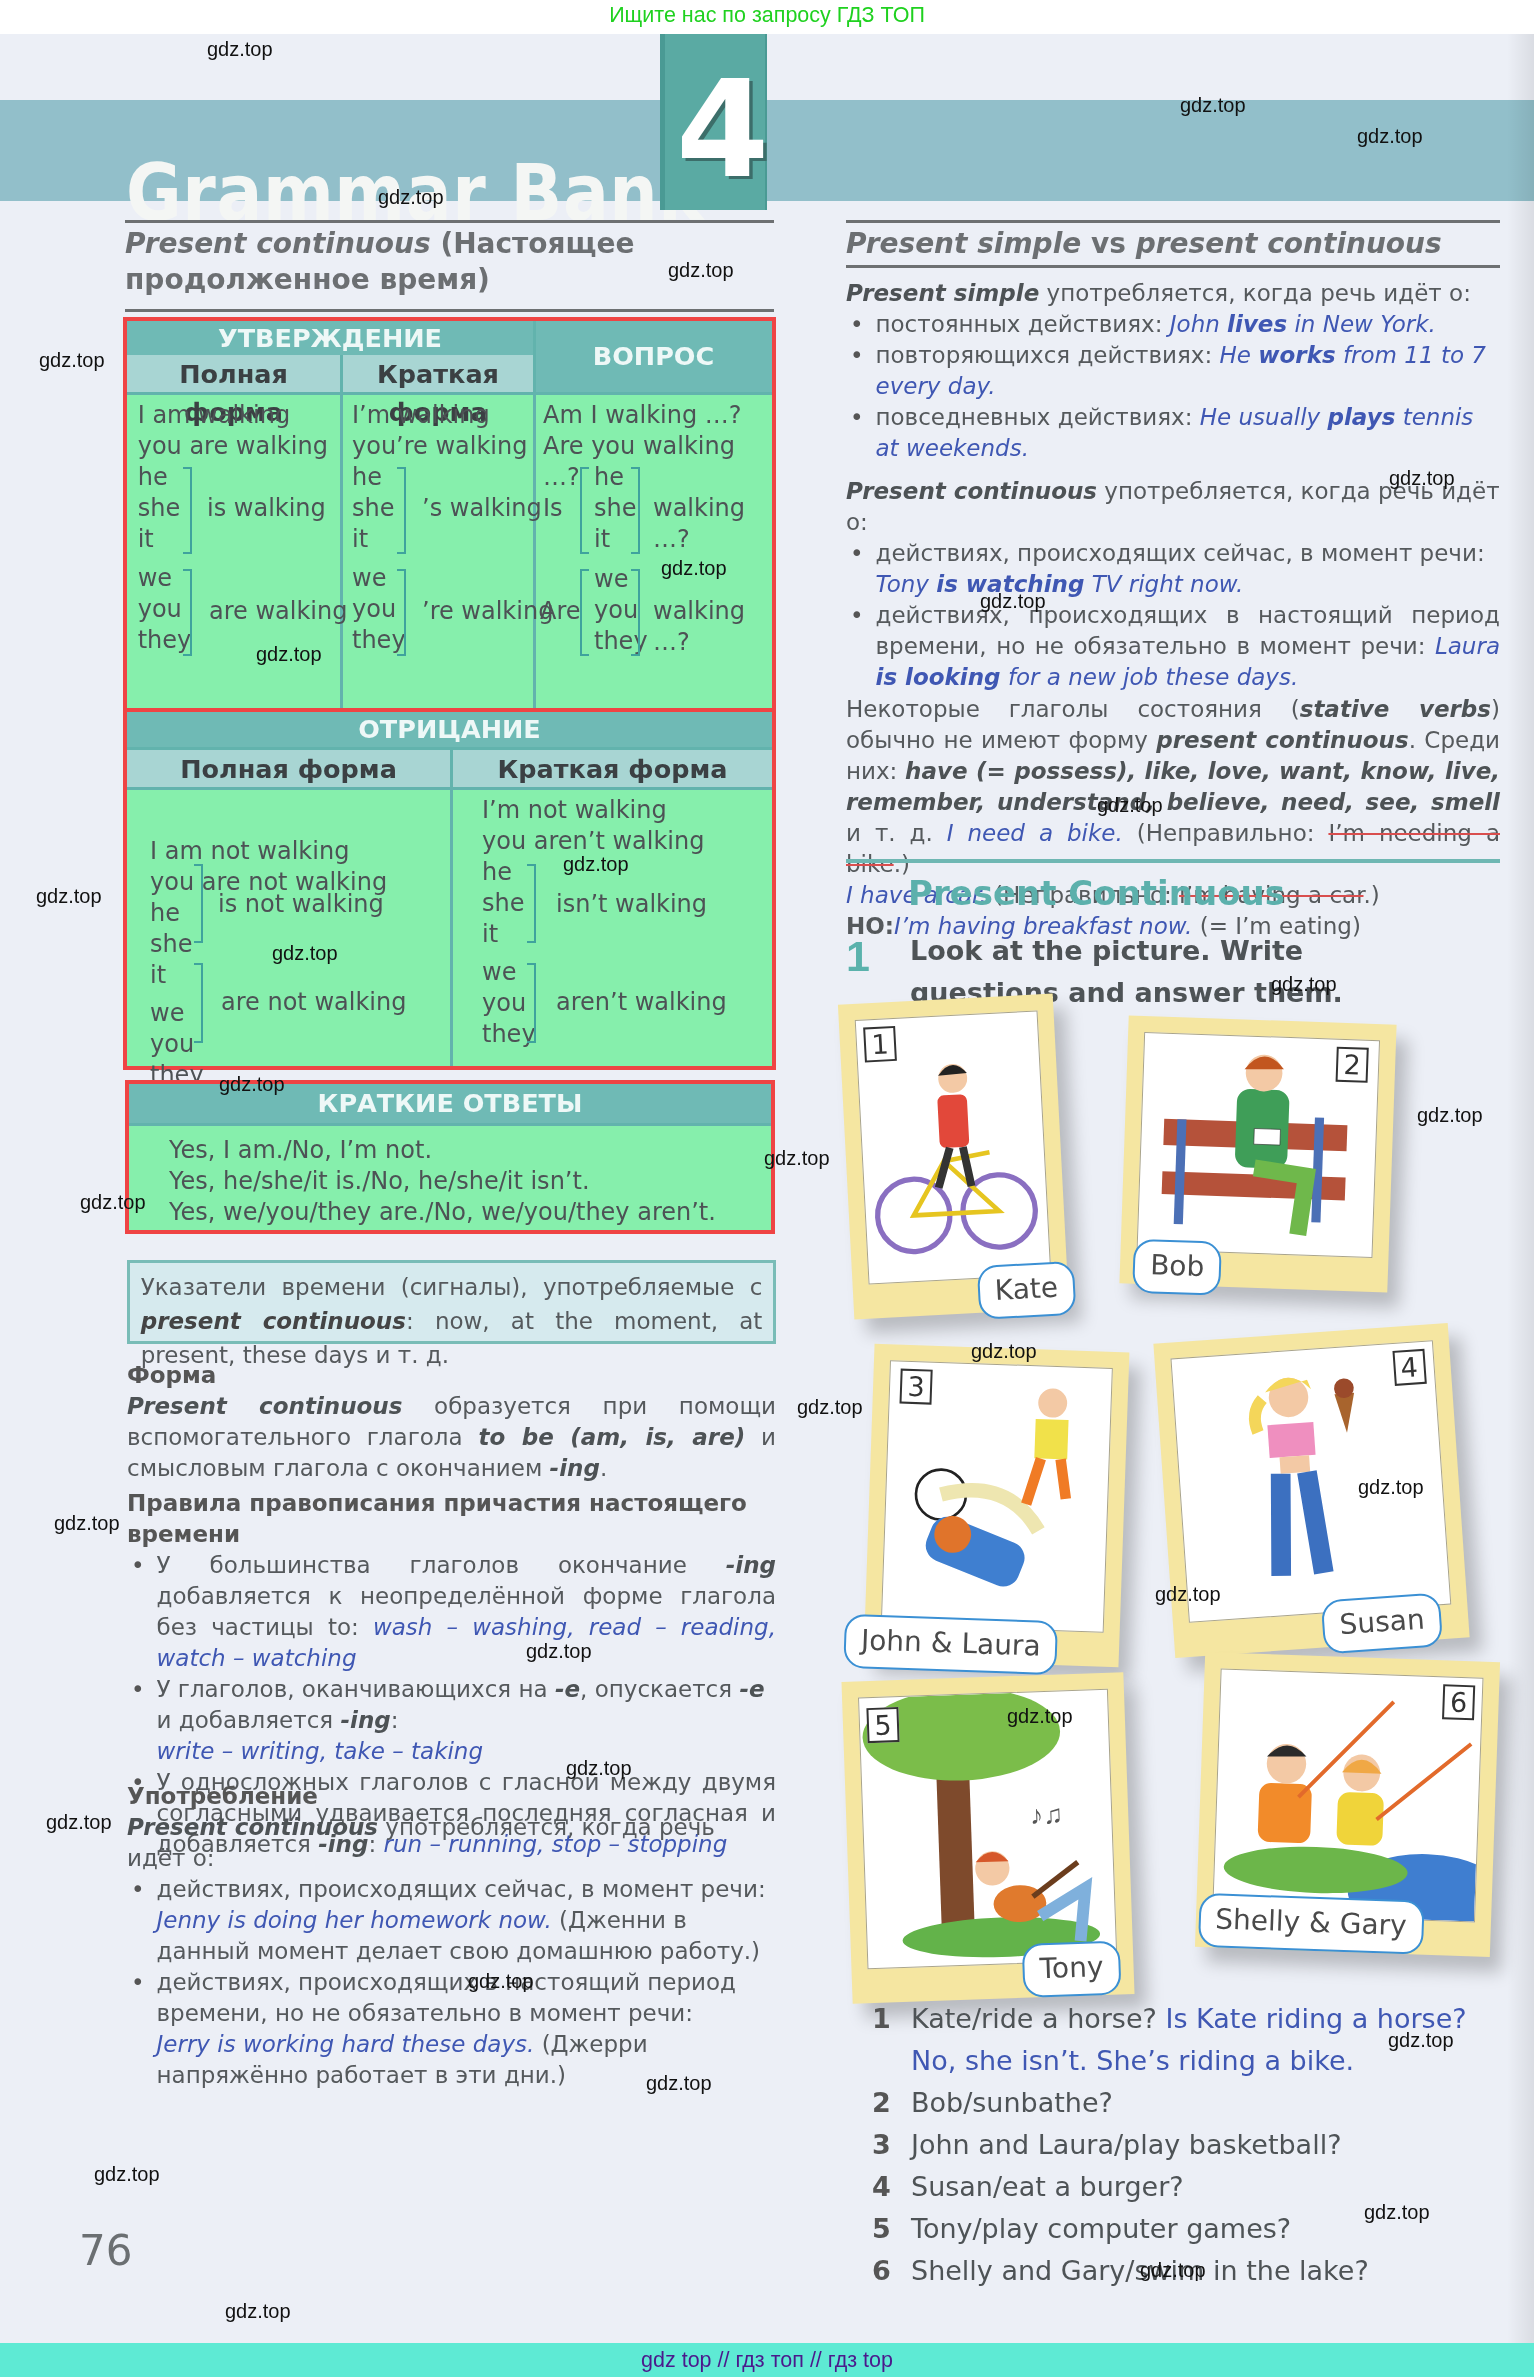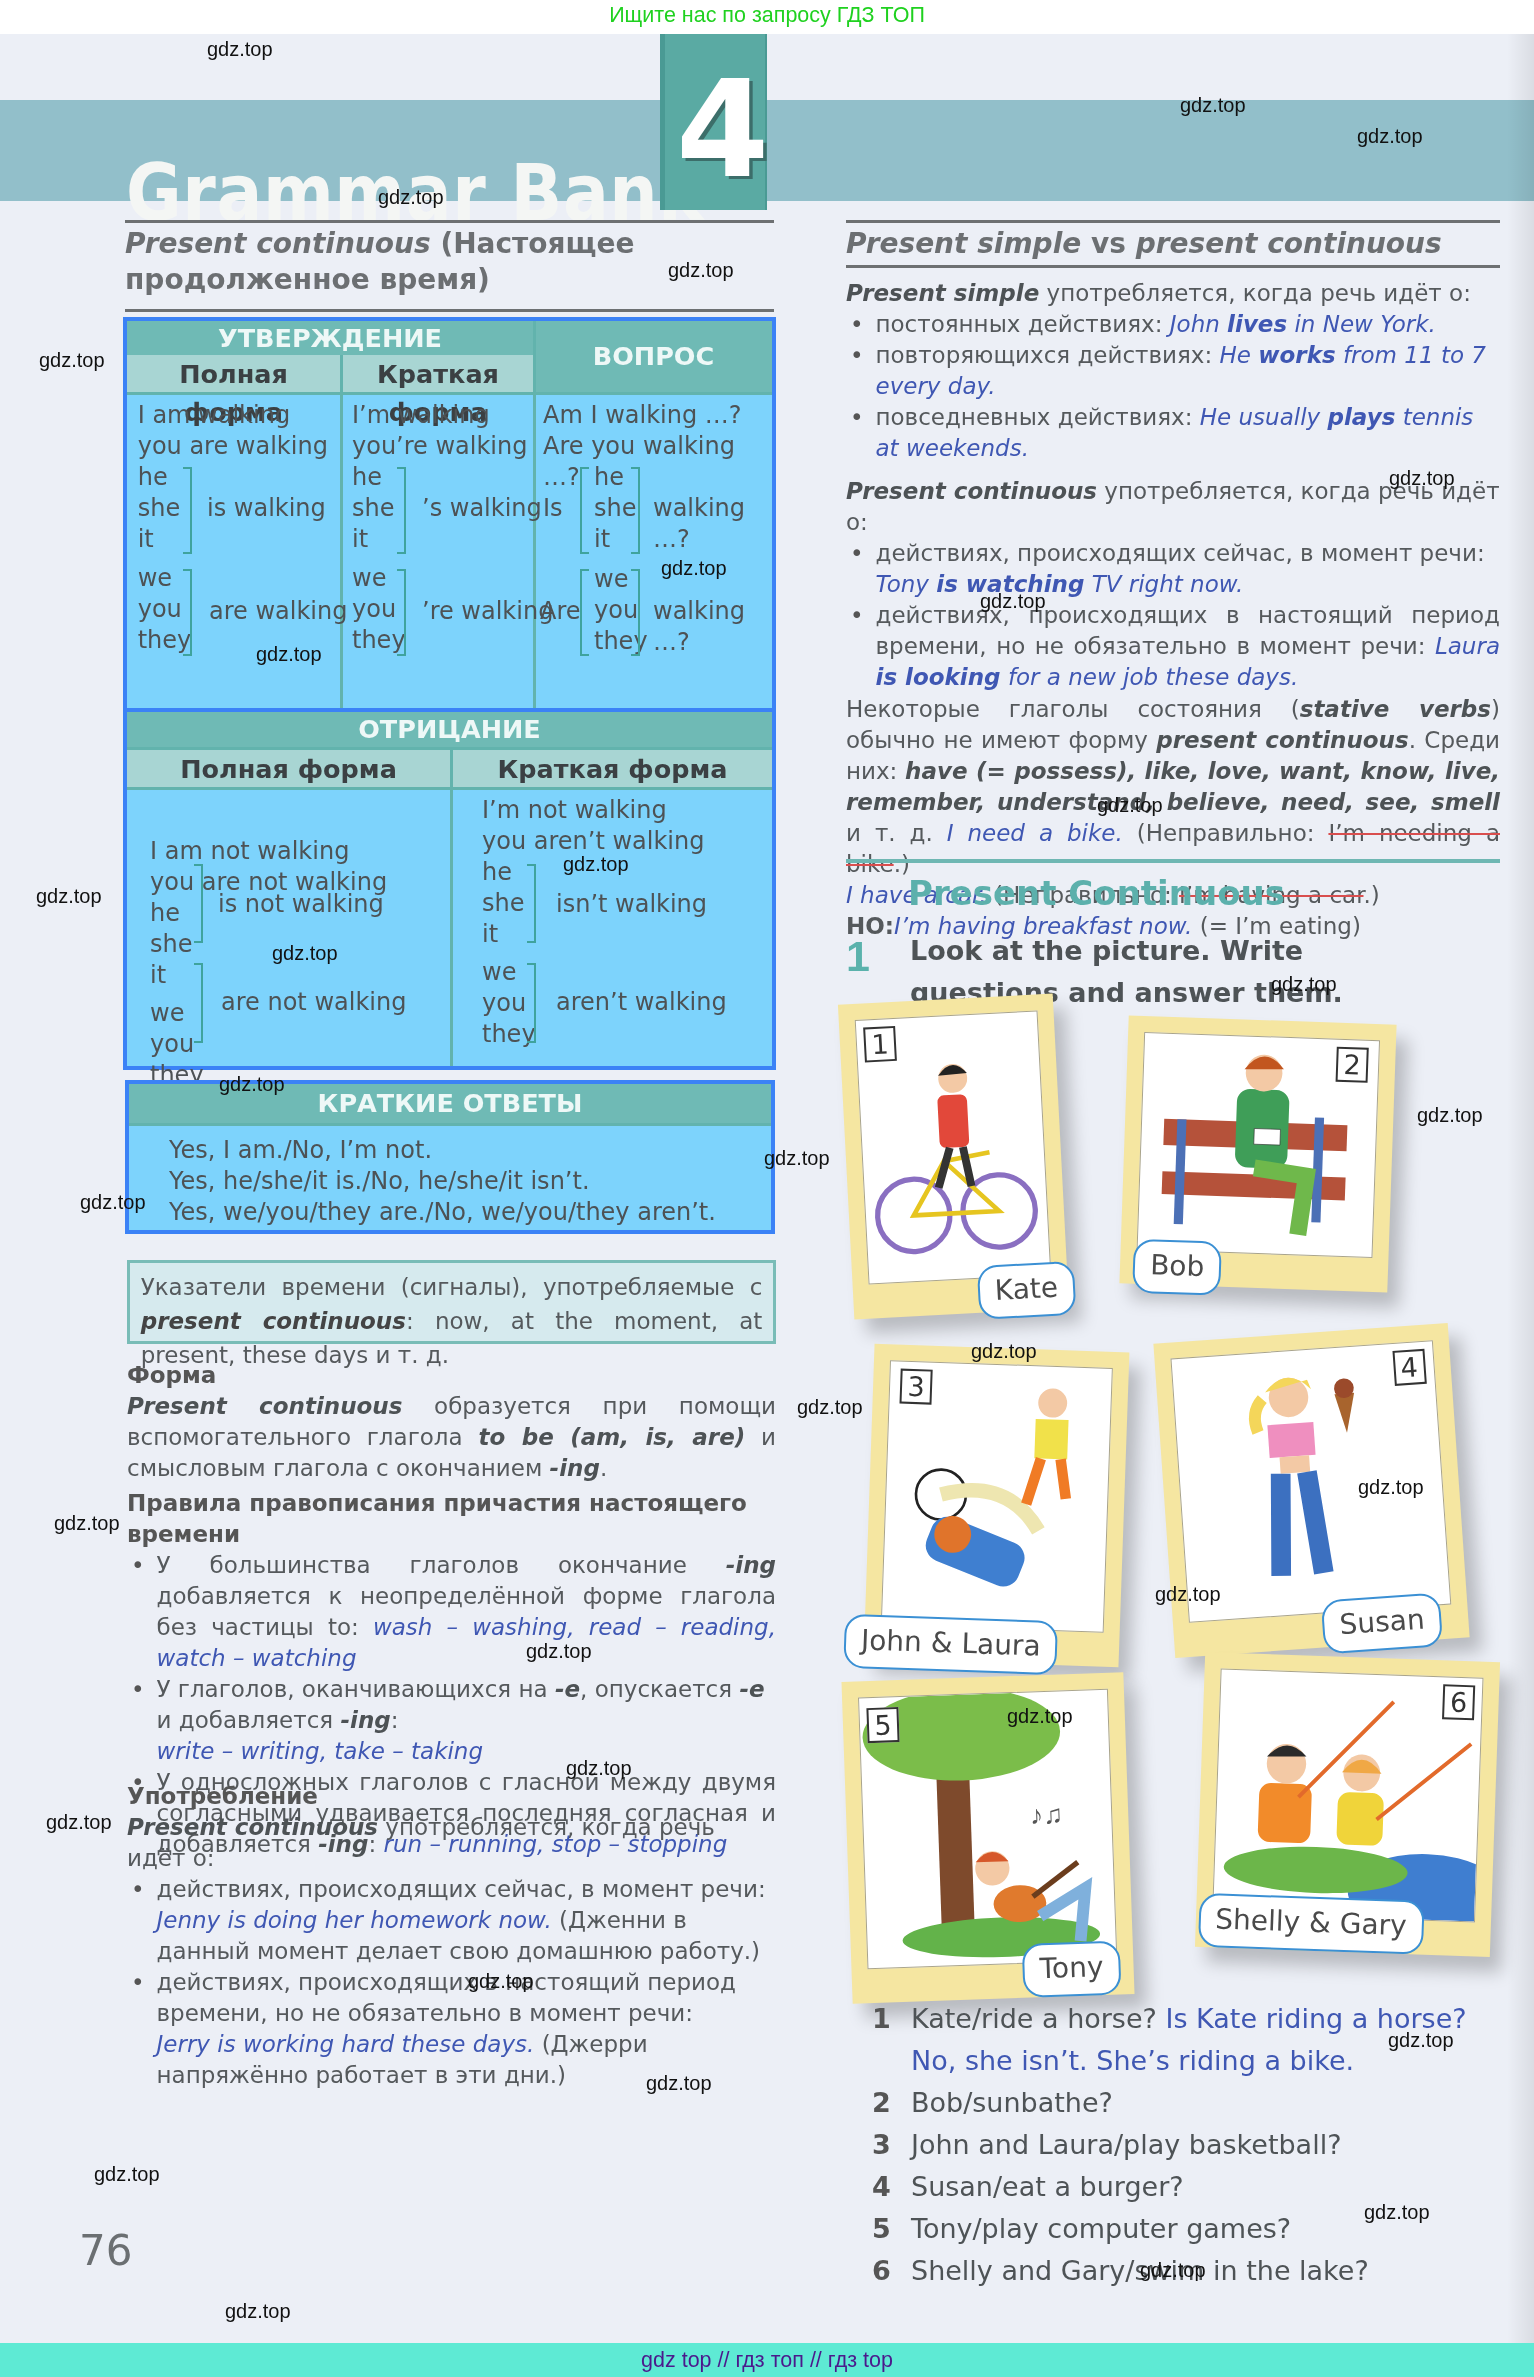--- a/index.html
+++ b/index.html
@@ -19,21 +19,21 @@
   .band-title { position: absolute; left: 126px; top: 47px; font-size: 79px; font-weight: bold; color: #f4f6f4; letter-spacing: 0.7px; font-family: "DejaVu Sans", sans-serif; transform: scaleX(0.86); transform-origin: left; }
   .unit-box { position: absolute; left: 660px; top: 0; width: 107px; height: 176px; background: #5aaaa3; border-left: 5.4px solid #4a9a94; border-right: 2.7px solid #4a9a94; }
   .unit-num { position: absolute; left: 676px; top: 19px; width: 80px; text-align: center; font-size: 134px; font-weight: bold; color: #ffffff; font-family: "DejaVu Sans", sans-serif; text-shadow: 3.4px 3.4px 0 #3c6e6a; line-height: 154px; }
 
   .hr-thick { position: absolute; height: 2.7px; background: #6d7072; }
 
   
   .h-section { position: absolute; font-size: 28px; font-weight: bold; color: #6c6f72; line-height: 36px; font-family: "DejaVu Sans", sans-serif; }
   .h-section i { font-weight: bold; }
 
-  .gtable { position: absolute; border: 4px solid #3b82f6; background: #7dd3fc; }
+  .gtable { position: absolute; border: 4px solid #ef4444; background: #86efac; }
   .gtable .head1 { background: #6fbab5; color: #eef8f7; font-weight: bold; text-align: center; font-size: 25.5px; font-family: "DejaVu Sans", sans-serif; }
   .gtable .head2 { background: #a8d5d3; color: #3b4043; font-weight: bold; text-align: center; font-size: 25.5px; font-family: "DejaVu Sans", sans-serif; }
   .cell { position: absolute; font-size: 24px; color: #4d5255; line-height: 31px; font-family: "DejaVu Sans", sans-serif; }
   .vline { position: absolute; width: 2.7px; background: #62b3ad; }
   .hline { position: absolute; height: 2.7px; background: #62b3ad; }
   .brk { position: absolute; width: 9.4px; border: 2.7px solid #3fa39d; border-left: none; }
   .brk-l { position: absolute; width: 9.4px; border: 2.7px solid #3fa39d; border-right: none; }
 
   .signals { position: absolute; left: 127px; top: 1226px; width: 649px; height: 84px; background: #d6eaee; border: 3.4px solid #79bcb7; padding: 6.7px 10.7px; font-size: 23px; line-height: 34px; color: #55595c; text-align: justify; font-family: "DejaVu Sans", sans-serif; }
   .signals b { font-style: italic; color: #444; }

